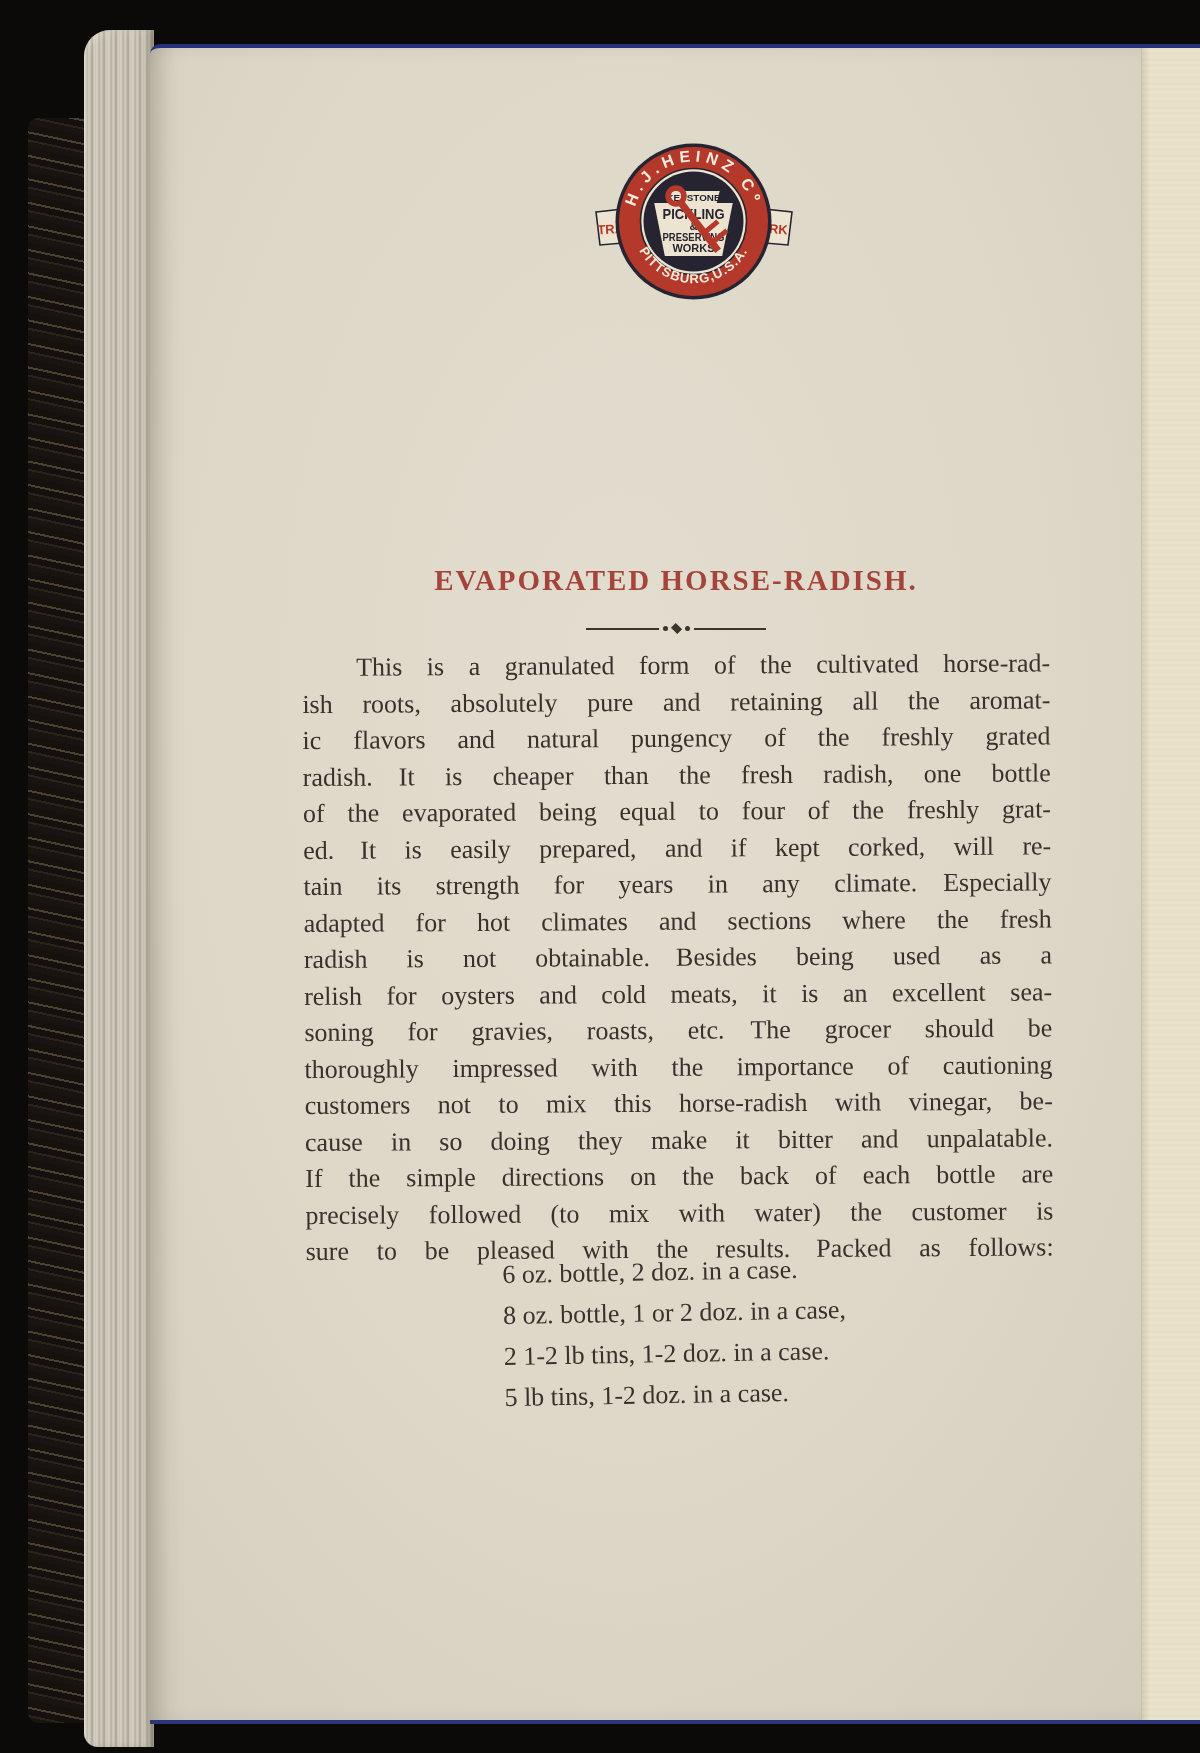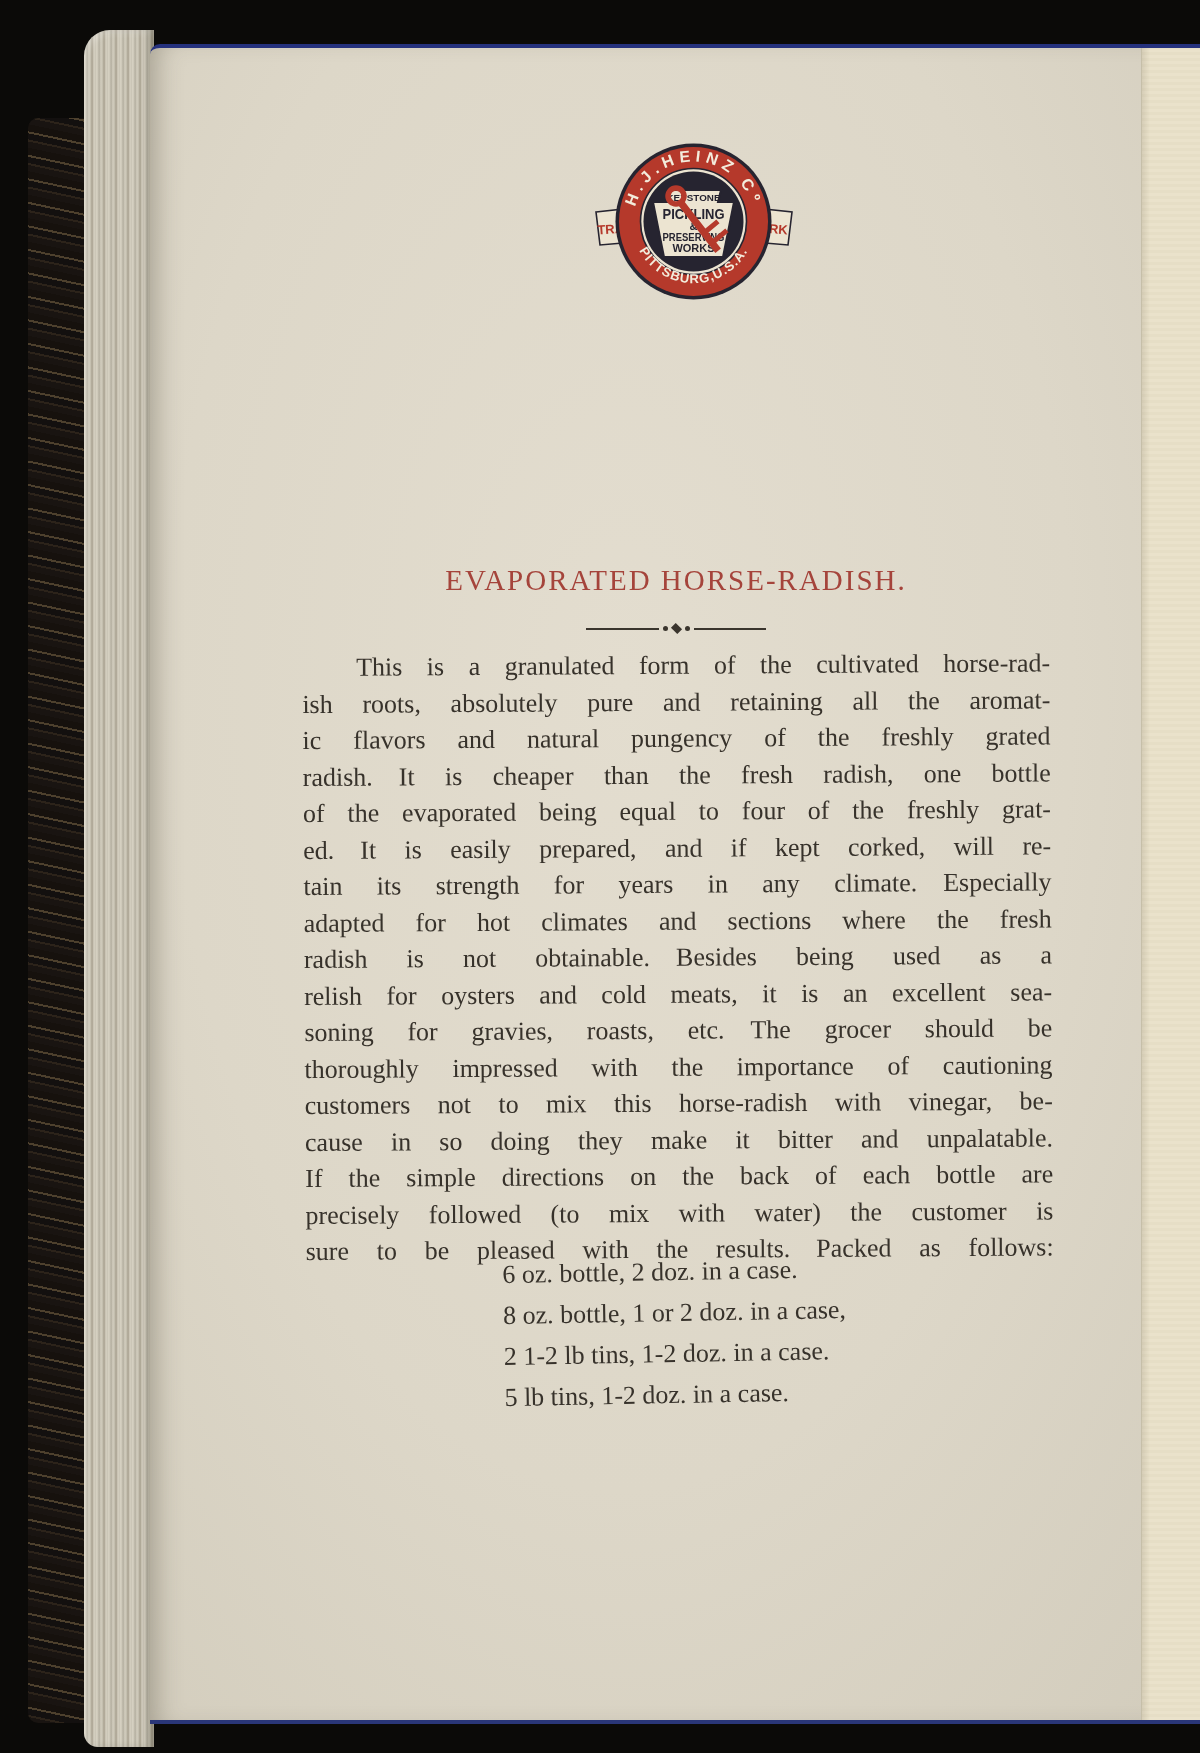--- a/index.html
+++ b/index.html
@@ -33,21 +33,21 @@
                repeating-linear-gradient(0deg,#eae2cb 0 3px,#e6dec6 3px 6px),#e9e1ca;
     border-left:1px solid #c6bfa9;}
 
   
   .logo{position:absolute;left:442px;top:90px;width:204px;height:168px;}
   .logo text{font-family:"Liberation Sans",sans-serif;font-weight:bold;}
 
   
   .content{position:absolute;left:152px;top:0;width:748px;}
   .title{position:absolute;left:0;top:516px;width:100%;margin:0;text-align:center;
-    font-size:29px;font-weight:normal;letter-spacing:2px;color:#a5443b;}
+    font-size:29px;font-weight:bold;letter-spacing:2px;color:#a5443b;}
   .divider{position:absolute;left:284px;top:576px;width:180px;display:flex;align-items:center;}
   .divider .rule{flex:1;height:2px;background:#3a352d;}
   .divider .dot{width:5px;height:5px;border-radius:50%;background:#3a352d;margin:0 4px;}
   .divider .diamond{width:9px;height:9px;background:#3a352d;transform:rotate(45deg) scaleY(.75);}
 
   .body{position:absolute;left:0;top:602px;width:748px;color:#37322b;font-size:26px;
     transform:rotate(-.35deg);transform-origin:0 0;}
   .bl{height:36.5px;line-height:36.5px;text-align:justify;text-align-last:justify;white-space:nowrap;overflow:visible;}
   .bl.indent{text-indent:54px;}
 

